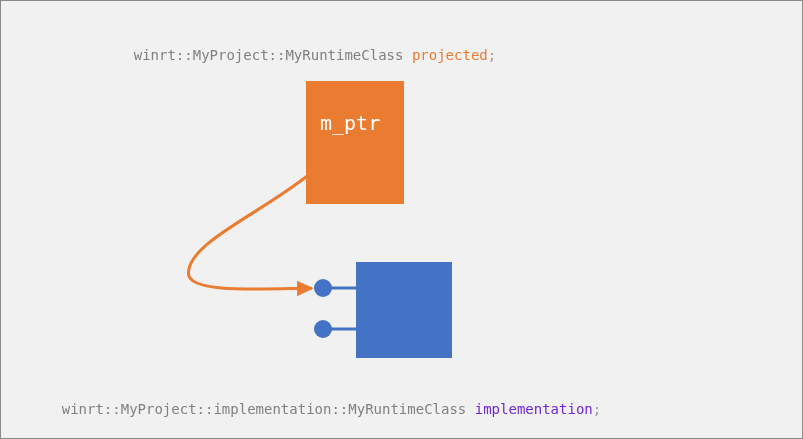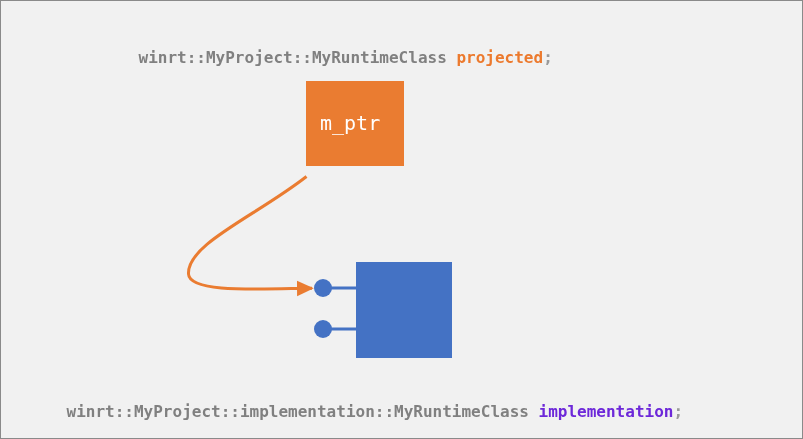--- a/index.html
+++ b/index.html
@@ -19,46 +19,45 @@
     width: 803px;
     height: 439px;
     box-sizing: border-box;
     background: #f1f1f1;
     border: 1px solid #8a8a8a;
     overflow: hidden;
   }
   .code-label {
     position: absolute;
     font-family: "DejaVu Sans Mono", "Liberation Mono", monospace;
-    font-size: 16px;
+    font-size: 14px;
     letter-spacing: 0px;
     white-space: pre;
     line-height: 1;
     color: #808080;
-    font-weight: bold;
   }
   #label-projected {
     left: 99px;
     top: 33px;
   }
   #label-implementation {
     left: 27px;
     top: 387px;
   }
   .tok-plain  { color: #808080; }
   .tok-orange { color: #ec7a2e; }
   .tok-blue   { color: #6d28d9; }
   .tok-semi   { color: #9a9a9a; }
 
   #projected-box {
     position: absolute;
     left: 305px;
     top: 80px;
     width: 98px;
-    height: 85px;
+    height: 123px;
     background: #ea7c31;
     box-sizing: border-box;
   }
   #projected-box-label {
     position: absolute;
     left: 14px;
     top: 32px;
     font-family: "DejaVu Sans Mono", "Liberation Mono", monospace;
     font-size: 20px;
     color: #ffffff;

